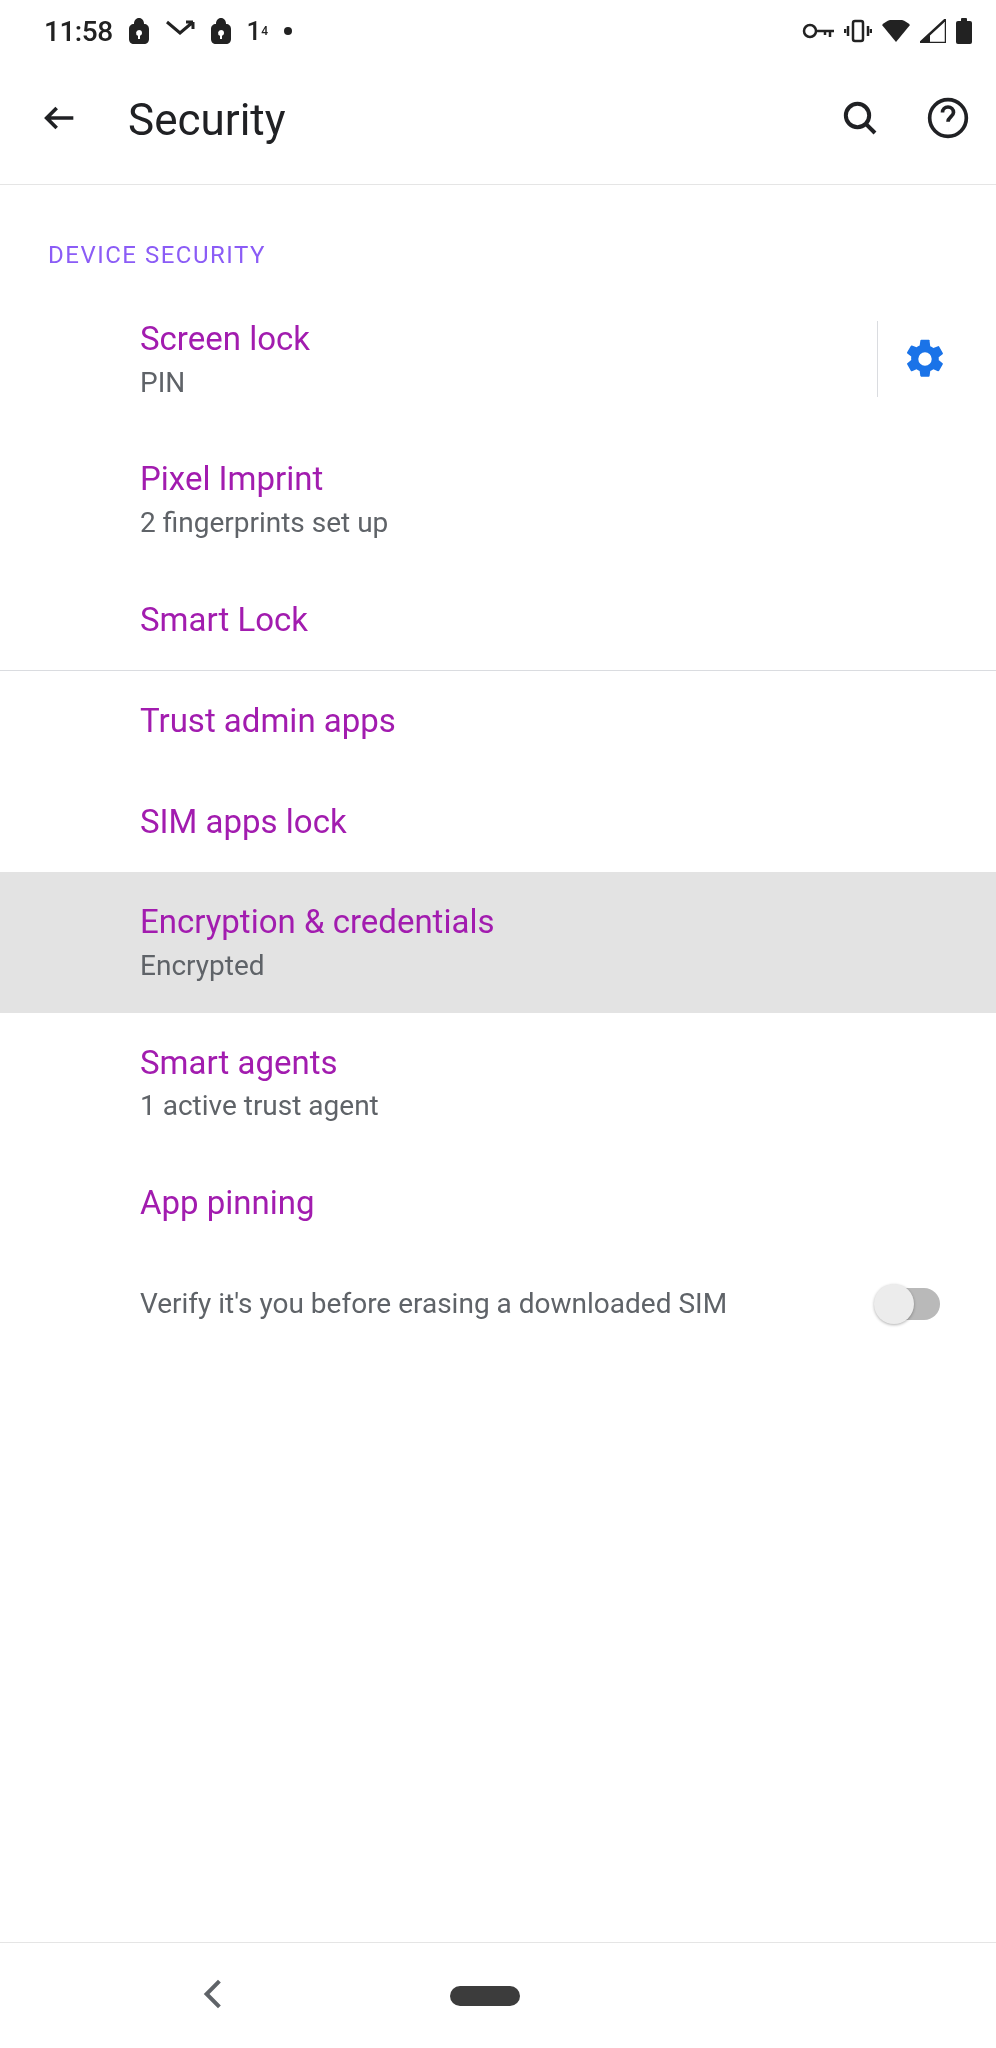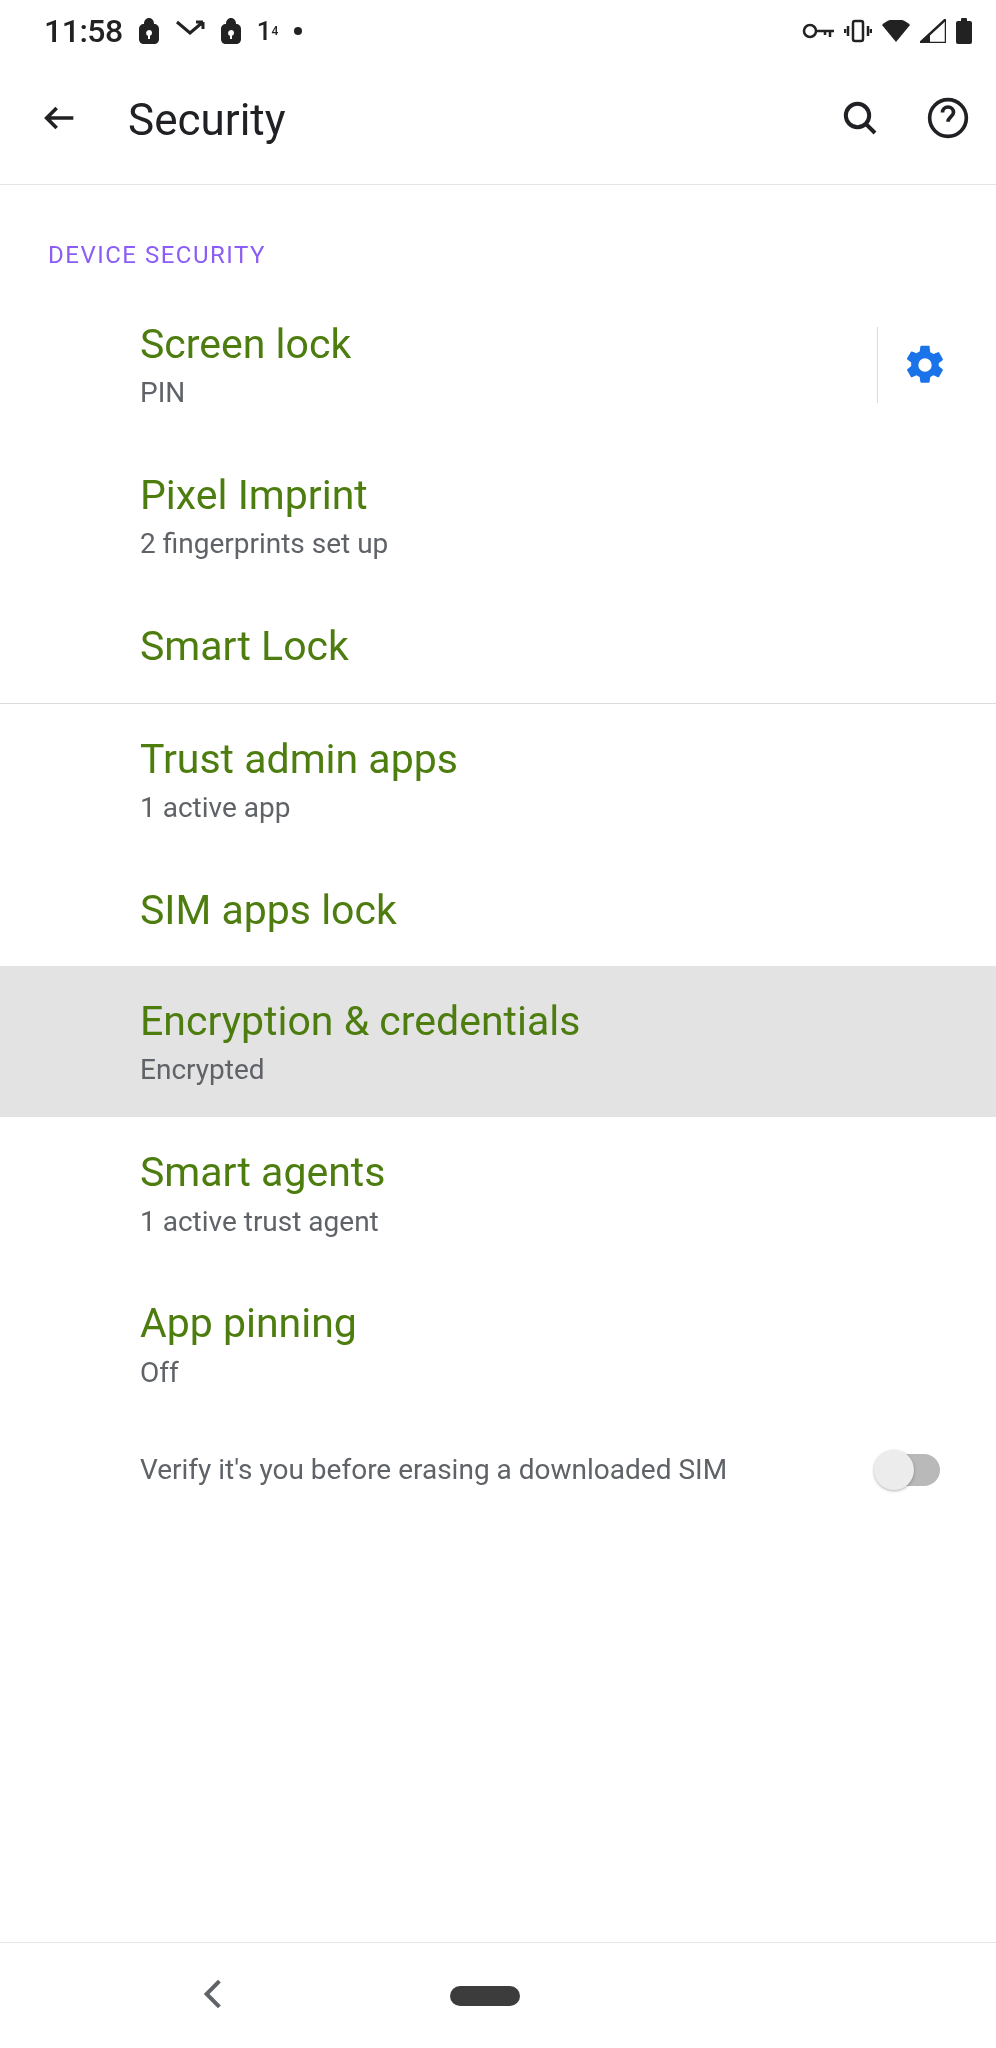--- a/index.html
+++ b/index.html
@@ -24,21 +24,21 @@
       padding: 14px 24px 8px 44px;
       height: 56px;
     }
     .status-left {
       display: flex;
       align-items: center;
       gap: 16px;
       color: #222;
     }
     .status-time {
-      font-size: 32px;
+      font-size: 28px;
       font-weight: 500;
       letter-spacing: -0.5px;
     }
     .status-icon-sm {
       display: flex;
       align-items: center;
       justify-content: center;
     }
     .status-right {
       display: flex;
@@ -92,22 +92,22 @@
     .list-item.highlighted {
       background: #e3e3e3;
     }
     .list-item-text {
       flex: 1;
       display: flex;
       flex-direction: column;
       gap: 2px;
     }
     .list-item-title {
-      font-size: 41px;
-      color: #4d7c0f;
+      font-size: 33px;
+      color: #a21caf;
       line-height: 1.35;
     }
     .list-item-subtitle {
       font-size: 28px;
       color: #5f6368;
       line-height: 1.35;
     }
     .list-item-action {
       display: flex;
       align-items: center;
@@ -275,21 +275,20 @@
   <div class="list-item-text">
     <div class="list-item-title">Smart Lock</div>
   </div>
 </div>
 
 <div class="divider"></div>
 
 <div class="list-item">
   <div class="list-item-text">
     <div class="list-item-title">Trust admin apps</div>
-    <div class="list-item-subtitle">1 active app</div>
   </div>
 </div>
 
 <div class="list-item">
   <div class="list-item-text">
     <div class="list-item-title">SIM apps lock</div>
   </div>
 </div>
 
 <div class="list-item highlighted">
@@ -302,21 +301,20 @@
 <div class="list-item">
   <div class="list-item-text">
     <div class="list-item-title">Smart agents</div>
     <div class="list-item-subtitle">1 active trust agent</div>
   </div>
 </div>
 
 <div class="list-item">
   <div class="list-item-text">
     <div class="list-item-title">App pinning</div>
-    <div class="list-item-subtitle">Off</div>
   </div>
 </div>
 
 <div class="list-item">
   <div class="list-item-text">
     <div class="list-item-subtitle">Verify it's you before erasing a downloaded SIM</div>
   </div>
   <div class="switch">
     <div class="switch-thumb"></div>
   </div>

